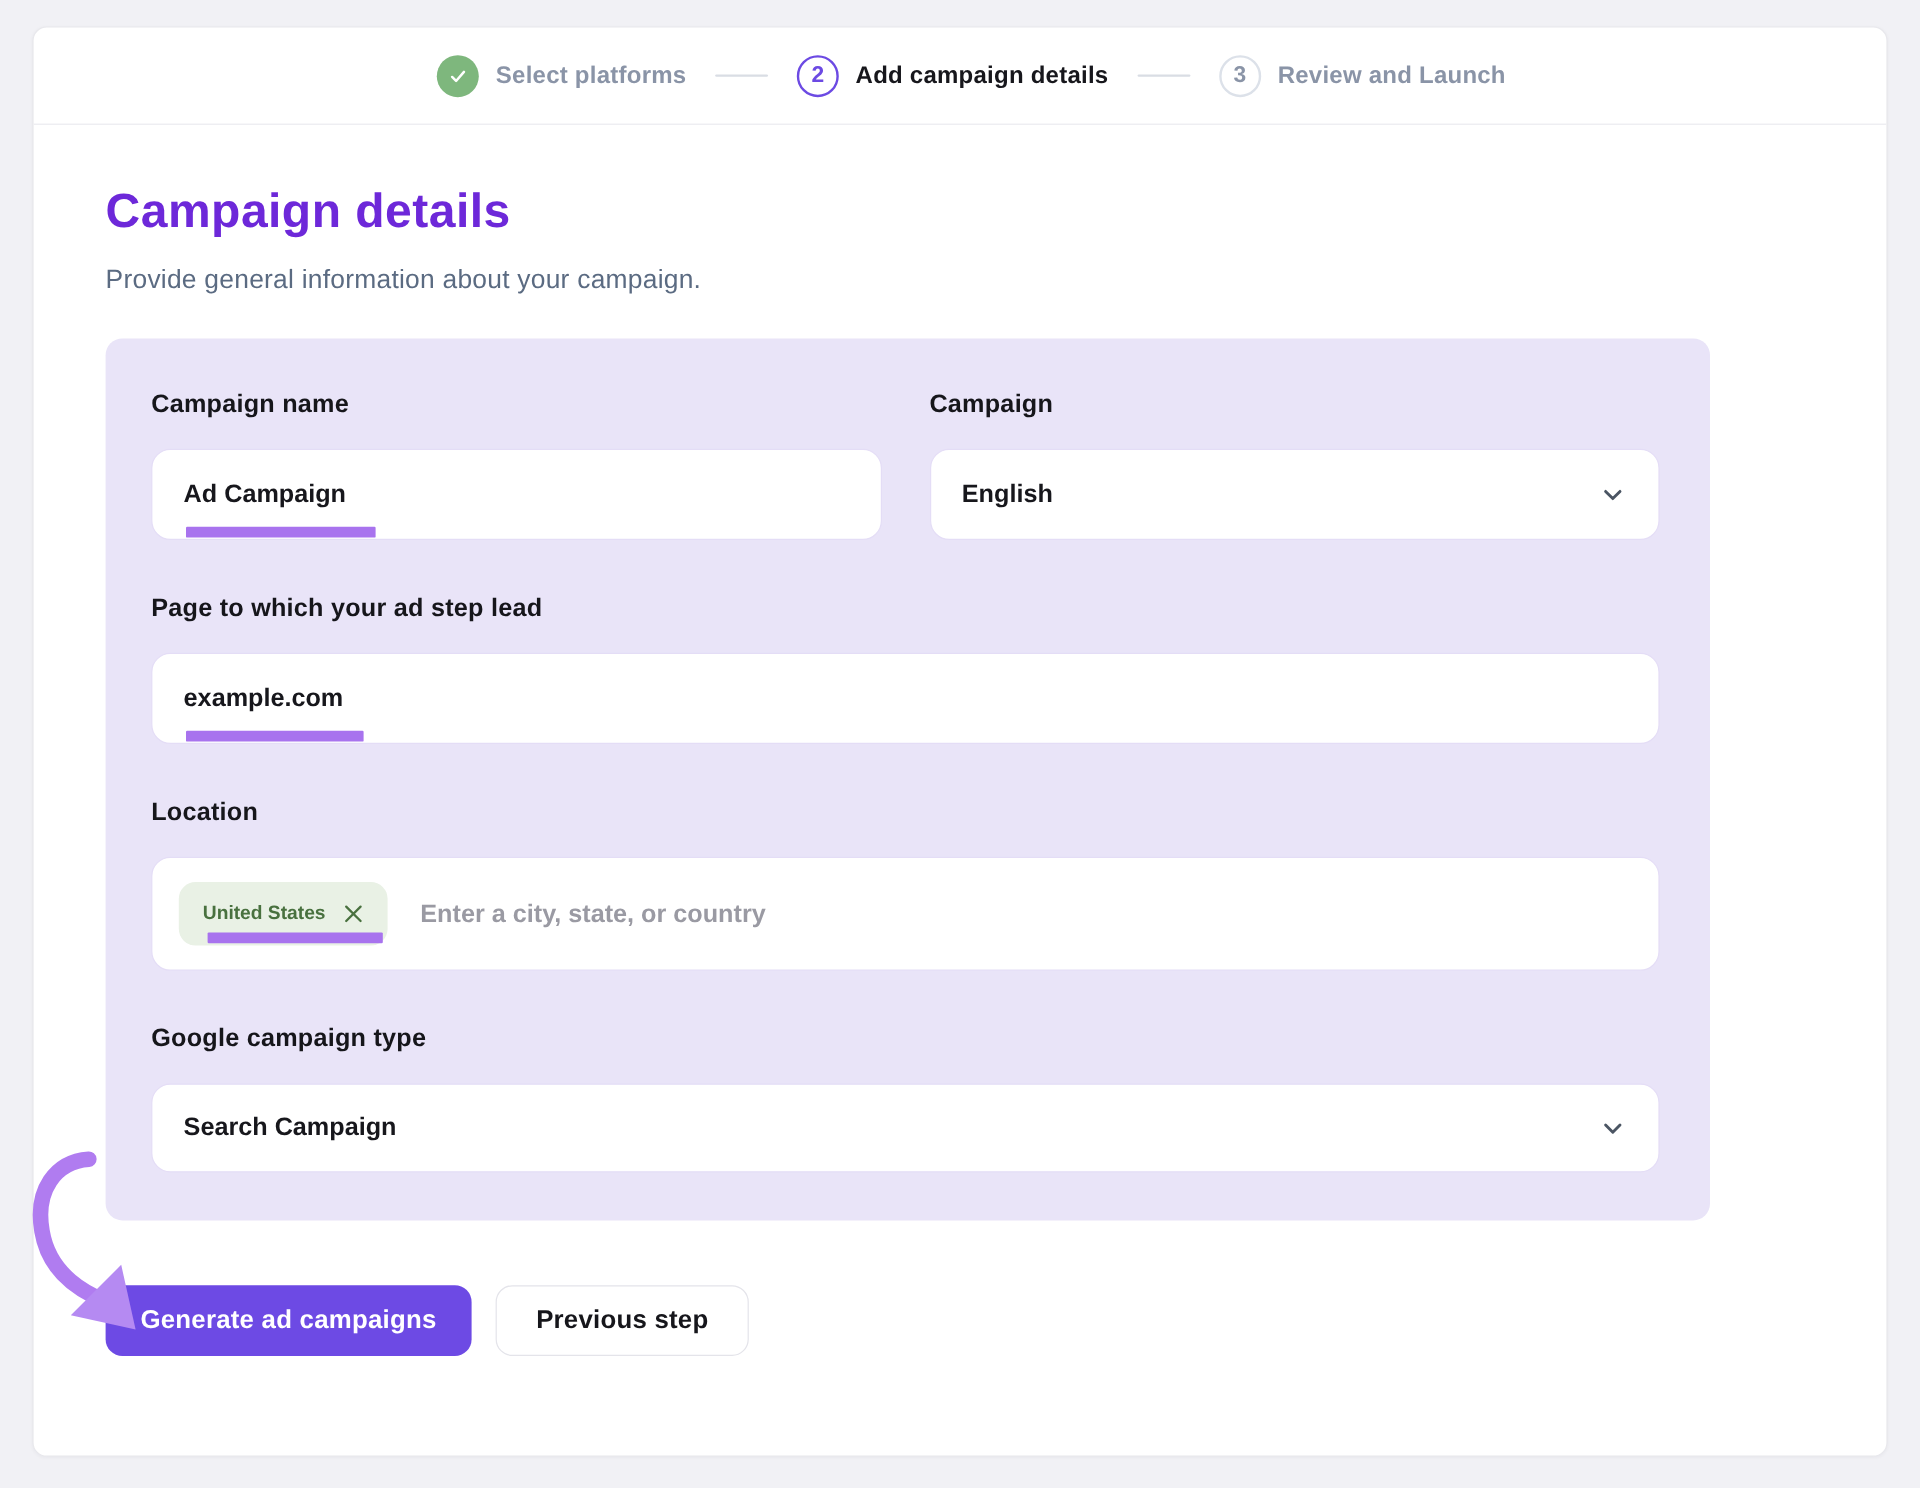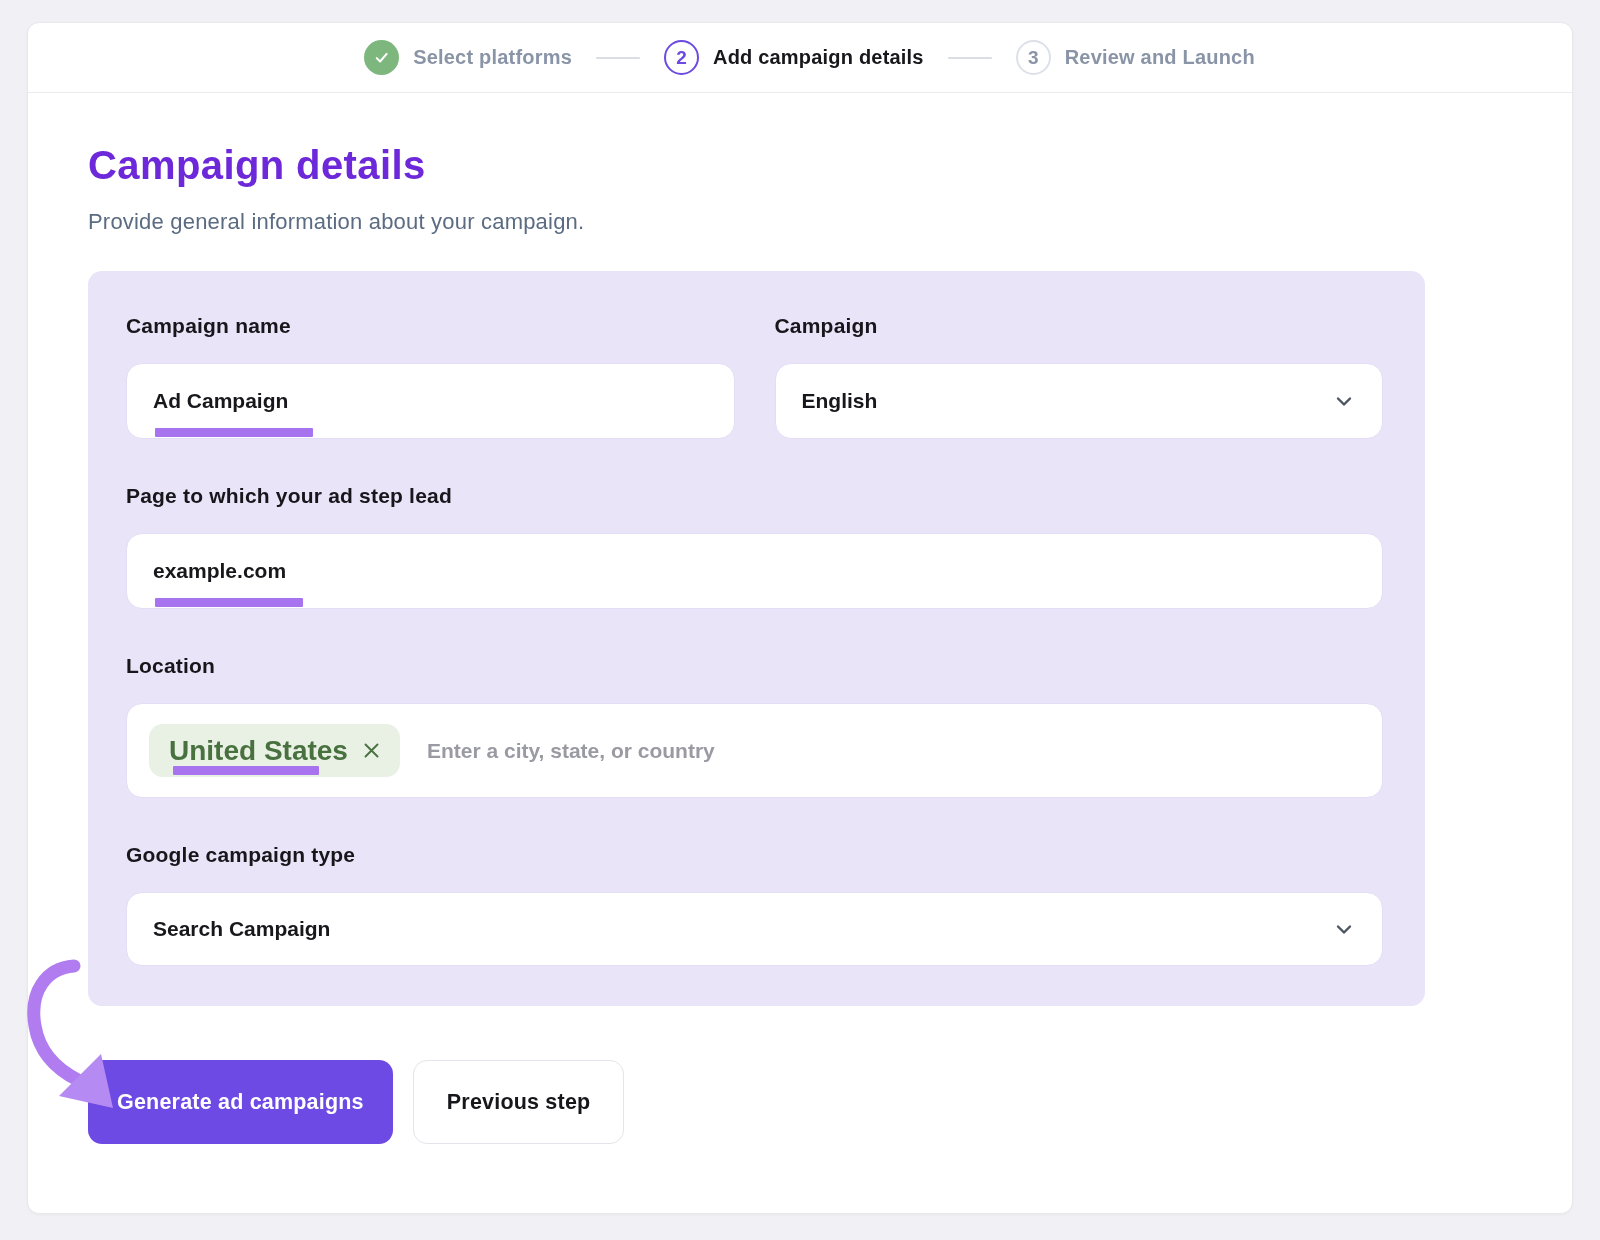--- a/index.html
+++ b/index.html
@@ -14,21 +14,21 @@
     background:#FFFFFF;
     border:1px solid #E8E8EC;
     border-radius:12px;
     height:1192px;
     box-shadow:0 1px 3px rgba(20,20,40,0.04);
     overflow:hidden;
   }
 
   
   .stepper {
-    height:70px;
+    height:81px;
     border-bottom:1px solid #EAEAEF;
     display:flex; align-items:center; justify-content:center;padding-left:19px;
   }
   .step { display:flex; align-items:center; gap:14px; }
   .step-circle {
     width:35px; height:35px; border-radius:50%;
     display:flex; align-items:center; justify-content:center;
     font-size:19px; flex:0 0 auto;
   }
   .step-circle.complete { background:#7EB77D; }
@@ -86,34 +86,34 @@
     position:absolute; left:28px; bottom:1px;
     height:9px; background:#A873EE; border-radius:1px;
   }
 
   .location-box { height:95px; padding:0 26px 0 22px; }
   .loc-tag {
     background:#E9F1E5; color:#49713F;
     border-radius:14px; height:53px;
     display:flex; align-items:center; gap:15px;
     padding:0 20px;
-    font-size:28px; position:relative; flex:0 0 auto;
+    font-size:16px; position:relative; flex:0 0 auto;
     cursor:default;
   }
   .loc-tag .tag-underline {
     position:absolute; left:24px; bottom:2px;
     width:146px; height:9px; background:#A873EE; border-radius:1px;
   }
   .x-icon { width:17px; height:17px; cursor:pointer; }
   .loc-input { flex:1; margin-left:27px; font-size:21.5px; }
 
   
   .actions { display:flex; gap:20px; margin-top:54px; }
   .btn {
-    height:84px; border-radius:14px;
+    height:59px; border-radius:14px;
     font-family:inherit; font-size:21.5px; font-weight:700;
     display:flex; align-items:center; justify-content:center;
     cursor:pointer; letter-spacing:0.2px;
   }
   .btn-primary {
     background:#6D4AE4; color:#FFFFFF; border:none; padding:0 29px;
   }
   .btn-secondary {
     background:#FFFFFF; color:#16161B; border:1px solid #E4E4EA; padding:0 33px;
   }

